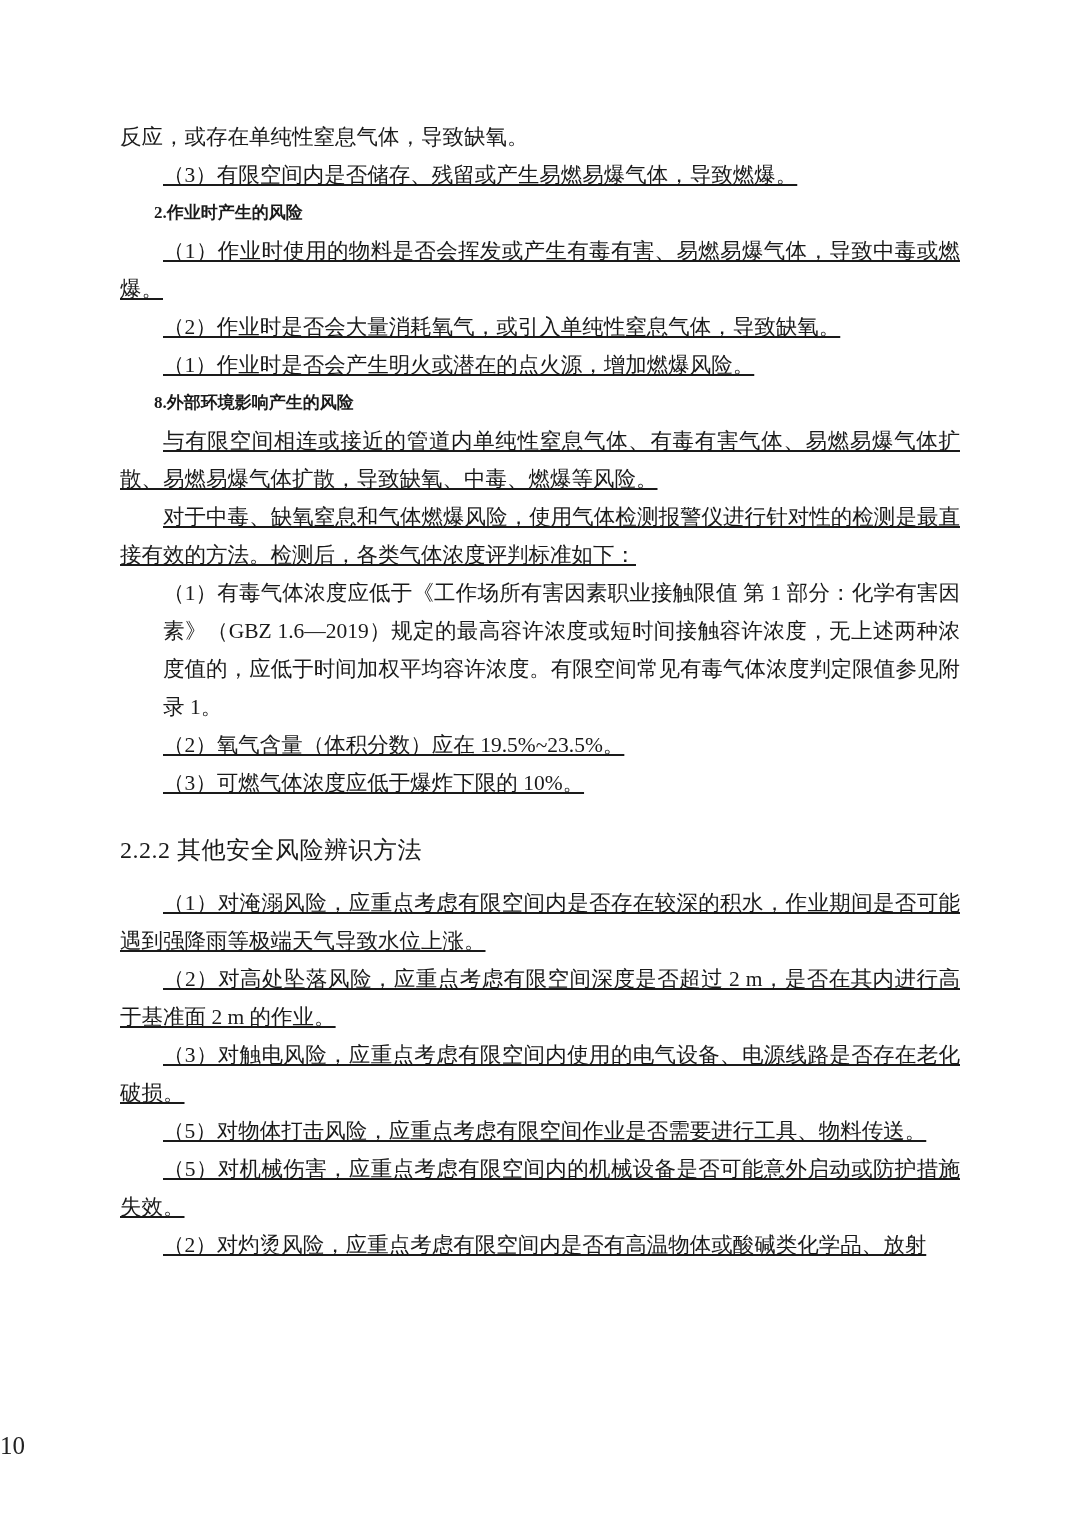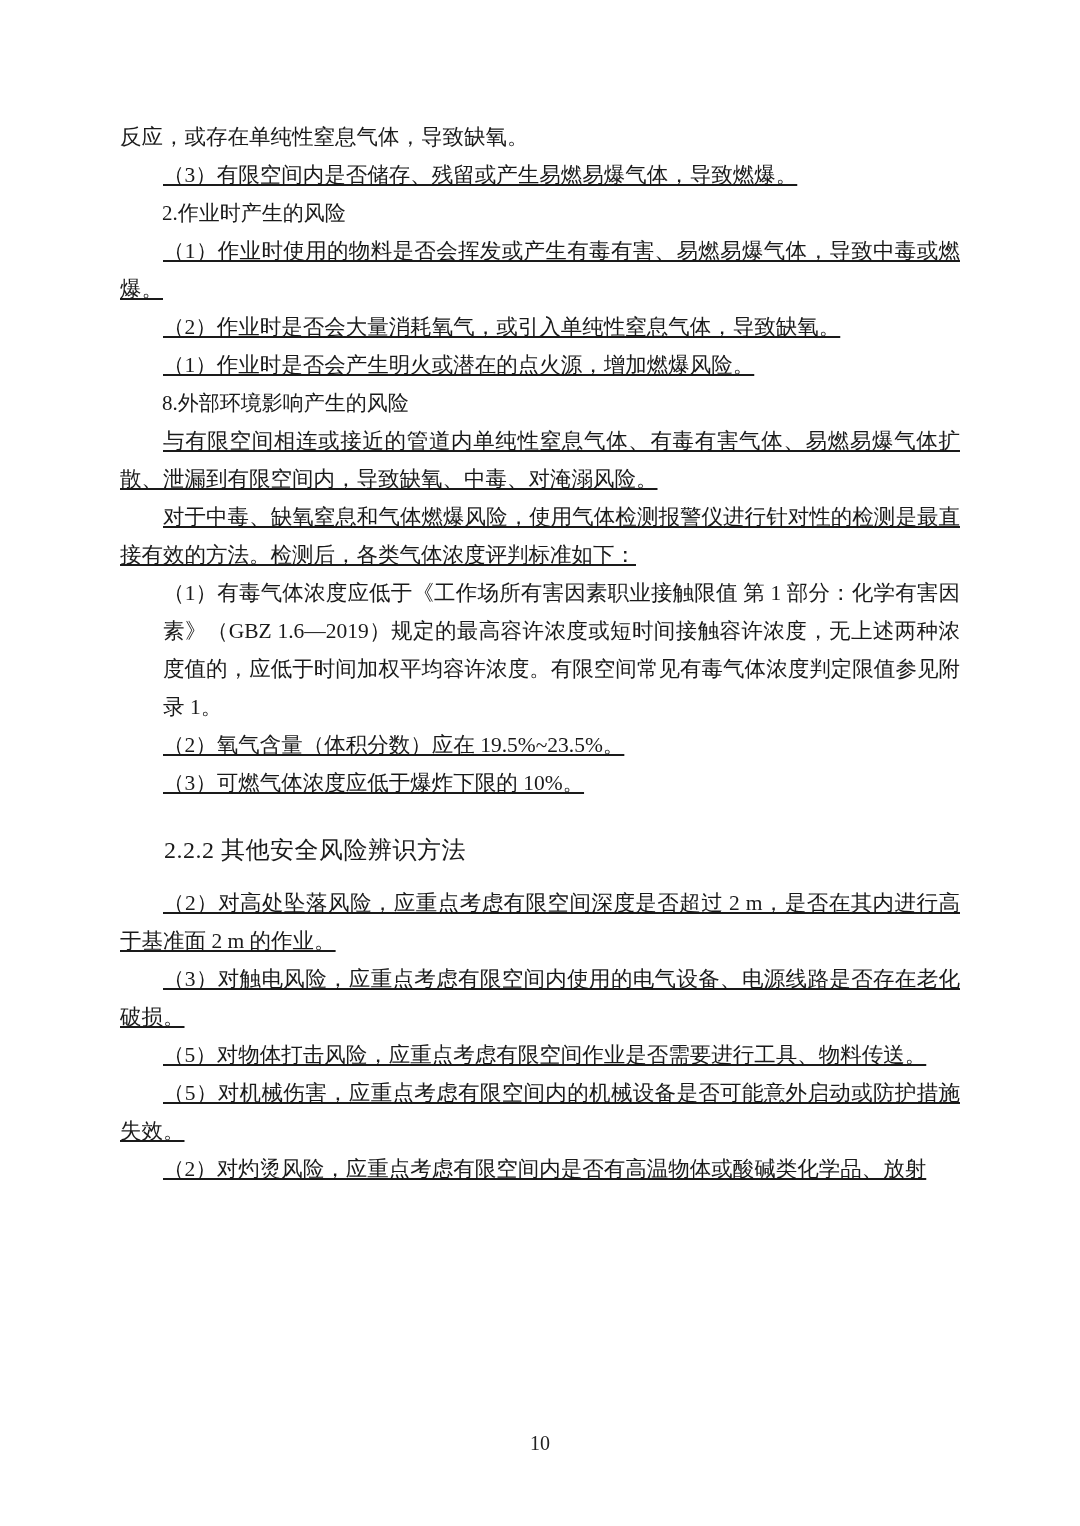--- a/index.html
+++ b/index.html
@@ -36,44 +36,42 @@
     padding: 0;
   }
   .p-indent {
     text-indent: 2em;
     text-decoration: underline;
   }
   .p-flush {
     text-indent: 0;
   }
   .bold-head {
-    font-weight: normal;
+    font-weight: bold;
     text-indent: 2em;
-    font-size: 21px;
+    font-size: 17px;
   }
   .section-head {
     font-size: 24px;
     line-height: 44px;
     margin-top: 26px;
     margin-bottom: 12px;
     text-indent: 0;
     letter-spacing: 0.5px;
-    margin-left: 44px;
   }
   .hang {
     text-indent: 0;
     padding-left: 2em;
   }
   .page-number {
     position: absolute;
     left: 0;
     top: 1432px;
     width: 1080px;
-    text-align: center;
-    font-size: 20px;
+    font-size: 25px;
     font-family: "Liberation Serif", "DejaVu Serif", serif;
     color: #222;
   }
 </style>
 </head>
 <body>
 
 <div class="page">
   <div class="content">
 
@@ -84,32 +82,33 @@
     <p class="bold-head">2.作业时产生的风险</p>
 
     <p class="p-indent">（1）作业时使用的物料是否会挥发或产生有毒有害、易燃易爆气体，导致中毒或燃爆。</p>
 
     <p class="p-indent">（2）作业时是否会大量消耗氧气，或引入单纯性窒息气体，导致缺氧。</p>
 
     <p class="p-indent">（1）作业时是否会产生明火或潜在的点火源，增加燃爆风险。</p>
 
     <p class="bold-head">8.外部环境影响产生的风险</p>
 
-    <p class="p-indent">与有限空间相连或接近的管道内单纯性窒息气体、有毒有害气体、易燃易爆气体扩散、泄漏到有限空间内，导致缺氧、中毒、对淹溺风险。</p>
+    <p class="p-indent">与有限空间相连或接近的管道内单纯性窒息气体、有毒有害气体、易燃易爆气体扩散、易燃易爆气体扩散，导致缺氧、中毒、燃爆等风险。</p>
 
     <p class="p-indent">对于中毒、缺氧窒息和气体燃爆风险，使用气体检测报警仪进行针对性的检测是最直接有效的方法。检测后，各类气体浓度评判标准如下：</p>
 
     <p class="hang">（1）有毒气体浓度应低于《工作场所有害因素职业接触限值 第 1 部分：化学有害因素》（GBZ 1.6—2019）规定的最高容许浓度或短时间接触容许浓度，无上述两种浓度值的，应低于时间加权平均容许浓度。有限空间常见有毒气体浓度判定限值参见附录 1。</p>
 
     <p class="p-indent">（2）氧气含量（体积分数）应在 19.5%~23.5%。</p>
 
     <p class="p-indent">（3）可燃气体浓度应低于爆炸下限的 10%。</p>
 
     <p class="section-head">2.2.2  其他安全风险辨识方法</p>
 
+    <p class="p-indent">（1）对淹溺风险，应重点考虑有限空间内是否存在较深的积水，作业期间是否可能遇到强降雨等极端天气导致水位上涨。</p>
 
     <p class="p-indent">（2）对高处坠落风险，应重点考虑有限空间深度是否超过 2 m，是否在其内进行高于基准面 2 m 的作业。</p>
 
     <p class="p-indent">（3）对触电风险，应重点考虑有限空间内使用的电气设备、电源线路是否存在老化破损。</p>
 
     <p class="p-indent">（5）对物体打击风险，应重点考虑有限空间作业是否需要进行工具、物料传送。</p>
 
     <p class="p-indent">（5）对机械伤害，应重点考虑有限空间内的机械设备是否可能意外启动或防护措施失效。</p>
 
     <p class="p-indent">（2）对灼烫风险，应重点考虑有限空间内是否有高温物体或酸碱类化学品、放射</p>

